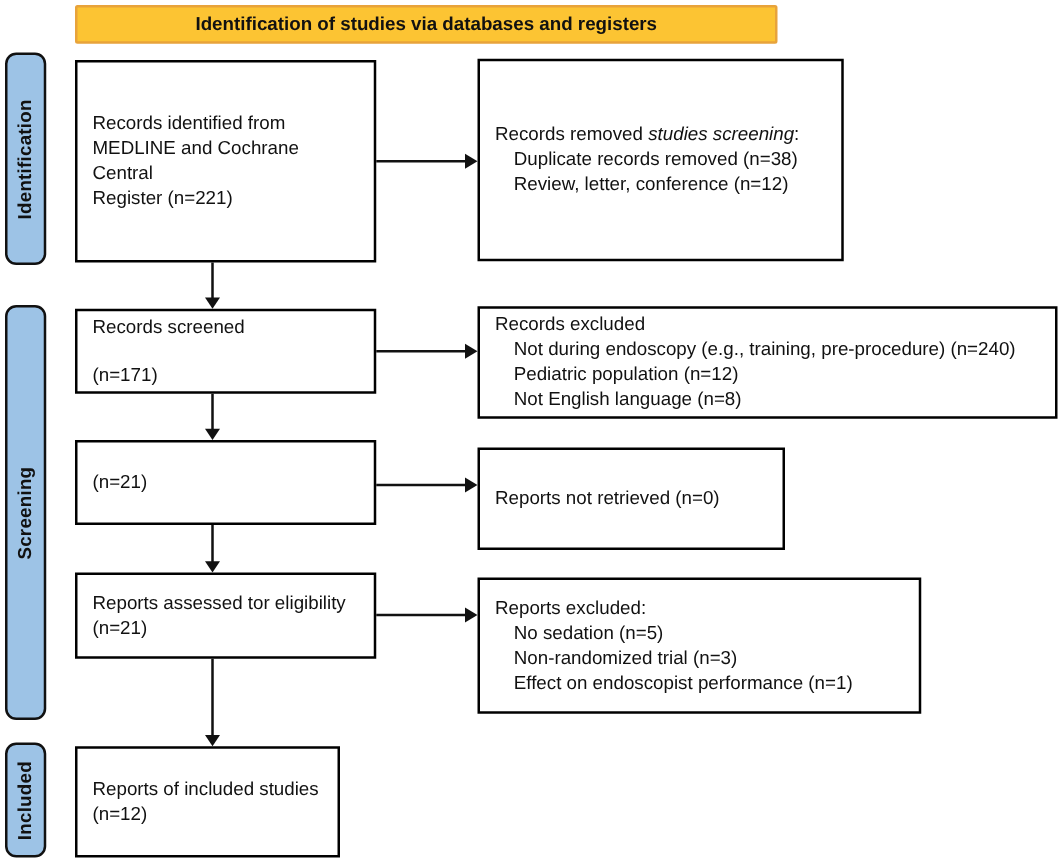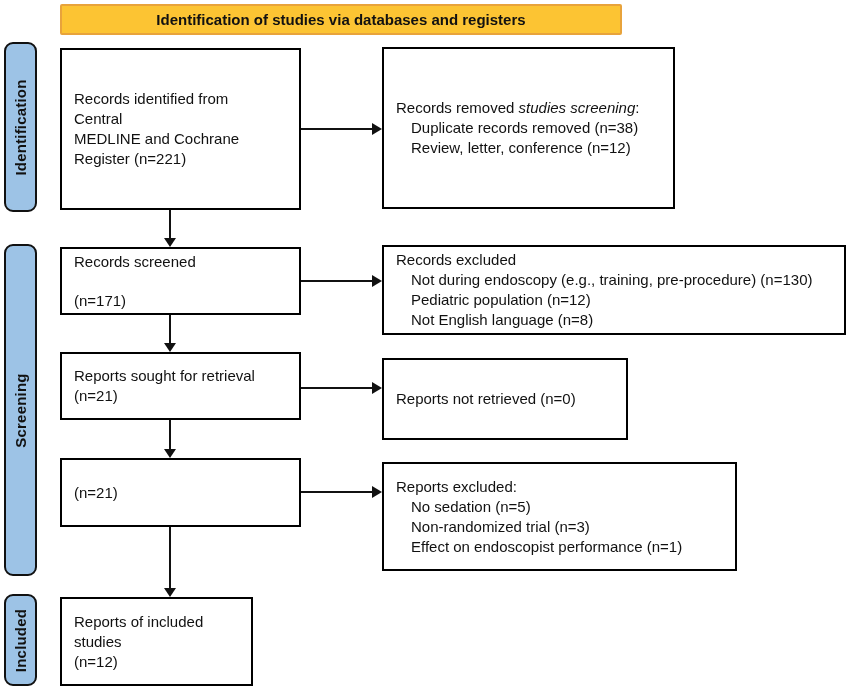--- a/index.html
+++ b/index.html
@@ -62,21 +62,21 @@
   .box .line { line-height: 20px; }
   .box .indent { padding-left: 15px; }
   .box-a { left: 60px;  top: 48px;  width: 241px; height: 162px; }
   .box-b { left: 382px; top: 47px;  width: 293px; height: 162px; }
   .box-c { left: 60px;  top: 247px; width: 241px; height: 68px; gap: 19px;  }
   .box-d { left: 382px; top: 245px; width: 464px; height: 90px;  }
   .box-e { left: 60px;  top: 352px; width: 241px; height: 68px;  }
   .box-f { left: 382px; top: 358px; width: 246px; height: 82px;  }
   .box-g { left: 60px;  top: 458px; width: 241px; height: 69px;  }
   .box-h { left: 382px; top: 462px; width: 355px; height: 109px; }
-  .box-i { left: 60px;  top: 597px; width: 193px; height: 89px;  }
+  .box-i { left: 60px;  top: 597px; width: 212px; height: 89px;  }
   .stem-v { position: absolute; width: 2px; background: #111111; }
   .stem-h { position: absolute; height: 2px; background: #111111; }
   .head-down {
     position: absolute; width: 0; height: 0;
     border-left: 6px solid transparent;
     border-right: 6px solid transparent;
     border-top: 9px solid #111111;
   }
   .head-right {
     position: absolute; width: 0; height: 0;
@@ -99,53 +99,53 @@
   </div>
   <div class="side-label sl-screening">
     <span class="rot">Screening</span>
   </div>
   <div class="side-label sl-included">
     <span class="rot">Included</span>
   </div>
 
   <div class="box box-a">
     <div class="line">Records identified from</div>
+    <div class="line">MEDLINE and Cochrane</div>
     <div class="line">Central</div>
-    <div class="line">MEDLINE and Cochrane</div>
     <div class="line">Register (n=221)</div>
   </div>
 
   <div class="box box-b">
     <div class="line"><span>Records removed </span><i>studies screening</i><span>:</span></div>
     <div class="line indent">Duplicate records removed (n=38)</div>
     <div class="line indent">Review, letter, conference (n=12)</div>
   </div>
 
   <div class="box box-c">
     <div class="line">Records screened</div>
     <div class="line">(n=171)</div>
   </div>
 
   <div class="box box-d">
     <div class="line">Records excluded</div>
-    <div class="line indent">Not during endoscopy (e.g., training, pre-procedure) (n=130)</div>
+    <div class="line indent">Not during endoscopy (e.g., training, pre-procedure) (n=240)</div>
     <div class="line indent">Pediatric population (n=12)</div>
     <div class="line indent">Not English language (n=8)</div>
   </div>
 
   <div class="box box-e">
-    <div class="line">Reports sought for retrieval</div>
     <div class="line">(n=21)</div>
   </div>
 
   <div class="box box-f">
     <div class="line">Reports not retrieved (n=0)</div>
   </div>
 
   <div class="box box-g">
+    <div class="line">Reports assessed tor eligibility</div>
     <div class="line">(n=21)</div>
   </div>
 
   <div class="box box-h">
     <div class="line">Reports excluded:</div>
     <div class="line indent">No sedation (n=5)</div>
     <div class="line indent">Non-randomized trial (n=3)</div>
     <div class="line indent">Effect on endoscopist performance (n=1)</div>
   </div>
 

